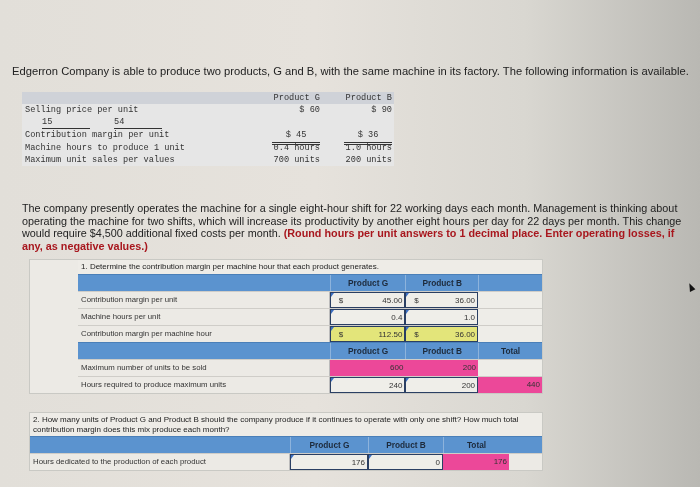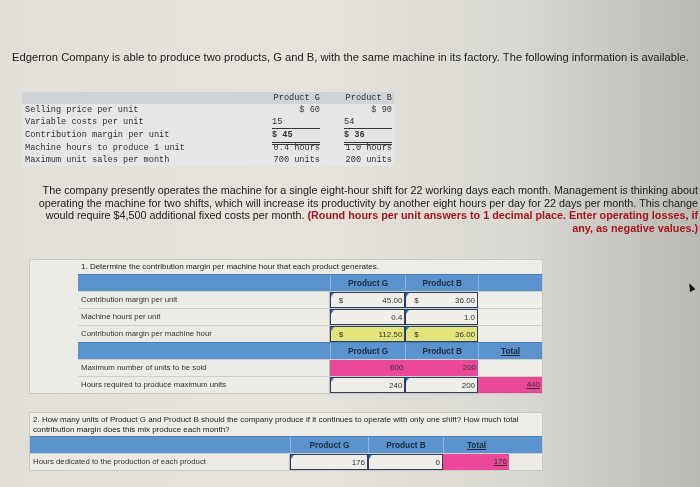--- a/index.html
+++ b/index.html
@@ -4,61 +4,61 @@
 <style>
   * { box-sizing: border-box; margin: 0; padding: 0; }
   html, body { width: 700px; height: 487px; overflow: hidden; }
   body {
     font-family: "Liberation Sans", sans-serif;
     background: linear-gradient(90deg, #e2dfd9 0%, #e6e2dc 45%, #d9d7d1 75%, #b9b8b3 100%);
     color: #2a2a2a;
     position: relative;
   }
   .intro {
-    position: absolute; left: 12px; top: 50px; width: 680px;
+    position: absolute; left: 12px; top: 64px; width: 680px;
     font-size: 11.2px; line-height: 14px; color: #222;
   }
   .info-table {
     position: absolute; left: 22px; top: 92px; width: 372px;
     background: #e6e6e6;
     font-family: "Liberation Mono", monospace;
     font-size: 8.6px; color: #333;
   }
   .info-row { display: flex; height: 12px; line-height: 12px; }
   .info-row .lbl { width: 230px; padding-left: 3px; }
   .info-row .g { width: 68px; text-align: right; }
   .info-row .b { width: 72px; text-align: right; }
   .info-head { background: #cfd2d8; }
   .info-row .g.ul, .info-row .b.ul { position: relative; }
   .info-row .g.ul span, .info-row .b.ul span { border-bottom: 1px solid #333; display: inline-block; width: 48px; text-align: left; }
-  .info-row .dul span { border-bottom: 3px double #333; display: inline-block; width: 48px; text-align: left; font-weight: bold; }
+  .info-row .dul span { border-bottom: 3px double #333; display: inline-block; width: 48px; text-align: center; }
   .info-table .row-cm { height: 14px; line-height: 14px; }
 
   .para2 {
-    position: absolute; left: 22px; top: 184px; width: 676px;
-    font-size: 10.8px; line-height: 12.5px; color: #222; text-align: right;
+    position: absolute; left: 22px; top: 202px; width: 676px;
+    font-size: 10.8px; line-height: 12.5px; color: #222;
   }
   .para2 .red { color: #a8171e; font-weight: bold; }
 
   .panel {
     position: absolute; left: 29px; width: 514px;
     background: #eceae5; border: 1px solid #c9c9c4;
   }
   .panel-q {
     font-size: 8px; color: #222; padding: 2px 3px; line-height: 9.5px;
     background: #eeece7;
   }
   .hdr {
     display: flex; height: 17px; background: #5b93cf;
     border-top: 1px solid #4a7fb8;
   }
   .hdr div { font-size: 8.3px; font-weight: bold; color: #1d2a3b; line-height: 16px; text-align: center; }
   .hdr .c0 { width: 260px; }
   .hdr .c1, .hdr .c2, .hdr .c3 { border-left: 1px solid #8db3dc; }
-  .c1 { width: 78px; } .c2 { width: 75px; } .c3 { width: 66px; text-decoration: underline; }
+  .c1 { width: 78px; } .c2 { width: 75px; } .c3 { width: 66px; }
   .drow { display: flex; height: 17px; border-top: 1px solid #cfcdc8; }
   .drow .c0 { width: 260px; font-size: 7.8px; line-height: 16px; padding-left: 3px; color: #333; border-right: 1px solid #bbb; }
   .cell {
     font-size: 8px; color: #333; line-height: 15px; padding-right: 2px; text-align: right;
     position: relative; background: #ec4899;
   }
   .cell.input { border: 1px solid #2a3f63; background: #efeee9; }
   .cell.input::before {
     content: ""; position: absolute; left: 0; top: 0;
     border-top: 4px solid #3b6fc2; border-right: 3px solid transparent;
@@ -82,36 +82,35 @@
     <div class="lbl"></div>
     <div class="g">Product G</div>
     <div class="b">Product B</div>
   </div>
   <div class="info-row">
     <div class="lbl">Selling price per unit</div>
     <div class="g">$ 60</div>
     <div class="b">$ 90</div>
   </div>
   <div class="info-row">
-    <div class="lbl">Variable costs per unit</div>
     <div class="g ul"><span>15</span></div>
     <div class="b ul"><span>54</span></div>
   </div>
   <div class="info-row row-cm">
     <div class="lbl">Contribution margin per unit</div>
     <div class="g dul"><span>$ 45</span></div>
     <div class="b dul"><span>$ 36</span></div>
   </div>
   <div class="info-row">
     <div class="lbl">Machine hours to produce 1 unit</div>
     <div class="g">0.4 hours</div>
     <div class="b">1.0 hours</div>
   </div>
   <div class="info-row">
-    <div class="lbl">Maximum unit sales per month</div>
+    <div class="lbl">Maximum unit sales per values</div>
     <div class="g">700 units</div>
     <div class="b">200 units</div>
   </div>
 </div>
 
 <div class="para2">
   <span>The company presently operates the machine for a single eight-hour shift for 22 working days each month. Management is thinking about operating the machine for two shifts, which will increase its productivity by another eight hours per day for 22 days per month. This change would require $4,500 additional fixed costs per month. </span><span class="red">(Round hours per unit answers to 1 decimal place. Enter operating losses, if any, as negative values.)</span>
 </div>
 
 <div class="panel" style="top:259px;padding-left:48px;">

